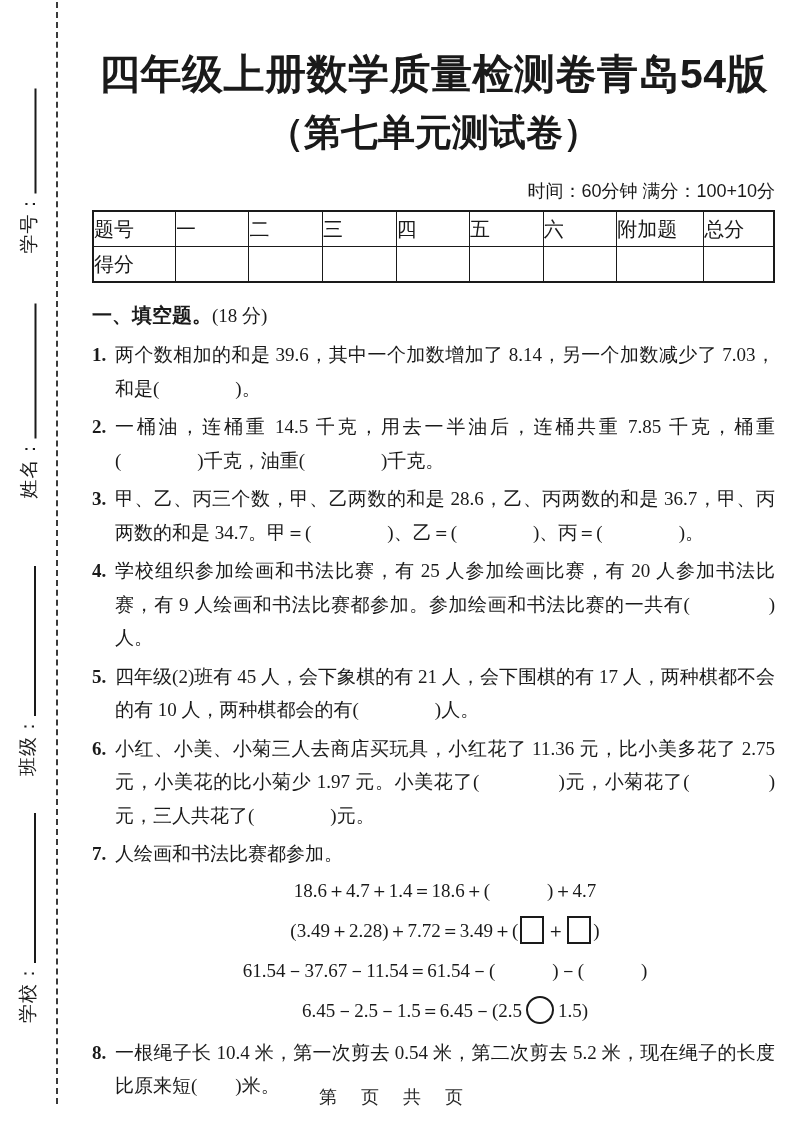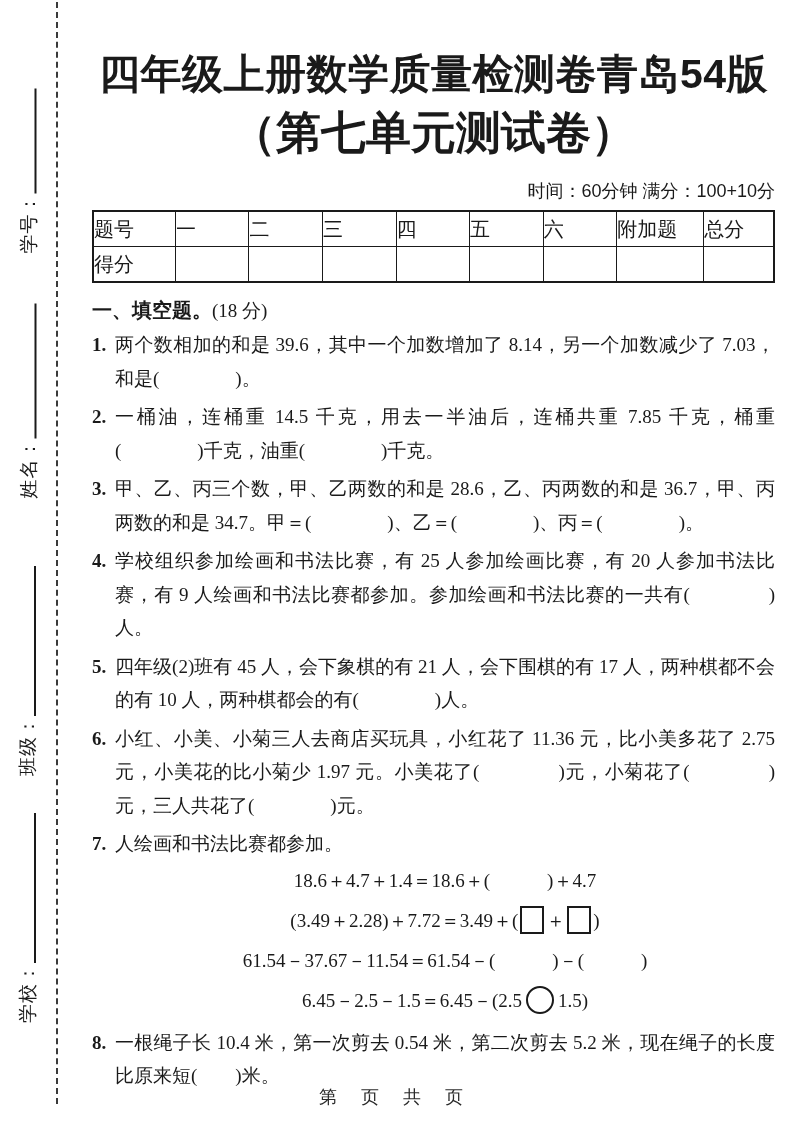--- a/index.html
+++ b/index.html
@@ -29,35 +29,35 @@
   .sf4 .side-line { width:158px; }
   
   .main { position:absolute; left:92px; top:0; width:683px;margin-top:16px; }
   .title {
     font-family:"Liberation Sans","DejaVu Sans",sans-serif; font-weight:bold;
     font-size:41px; line-height:50px; text-align:center; margin-top:33px;
     letter-spacing:0.5px; white-space:nowrap;
   }
   .subtitle {
     font-family:"Liberation Sans","DejaVu Sans",sans-serif; font-weight:bold;
-    font-size:45px; line-height:46px; text-align:center; margin-top:11px;
+    font-size:37px; line-height:46px; text-align:center; margin-top:11px;
   }
   .meta {
     font-family:"Liberation Sans","DejaVu Sans",sans-serif;
     font-size:18px; text-align:right; margin-top:23px; margin-bottom:7px;
   }
   table.score {
     width:100%; border-collapse:collapse; table-layout:fixed;
     border:2px solid #1a1a1a;
   }
   table.score td {
     border:1px solid #1a1a1a; height:34px; text-align:left;
     font-size:20px; padding:0;
   }
-  .section-head { margin-top:15px; font-size:20px; line-height:24px; }
+  .section-head { margin-top:15px; font-size:20px; line-height:34px; }
   .section-bold { font-family:"Liberation Sans","DejaVu Sans",sans-serif; font-weight:bold; }
   .section-score { font-size:19px; }
   .q { display:flex; margin-top:5px; font-size:19px; line-height:33.5px; }
   .q-num { flex:none; width:23px; font-weight:bold; }
   .q-text { flex:1; text-align:justify; }
   .eq { margin-left:23px; font-size:19px; line-height:40px; white-space:nowrap;text-align:center; }
   .blank-box {
     display:inline-block; width:20px; height:24px;
     border:2px solid #1a1a1a; vertical-align:-7px; margin:0 2px;
   }

